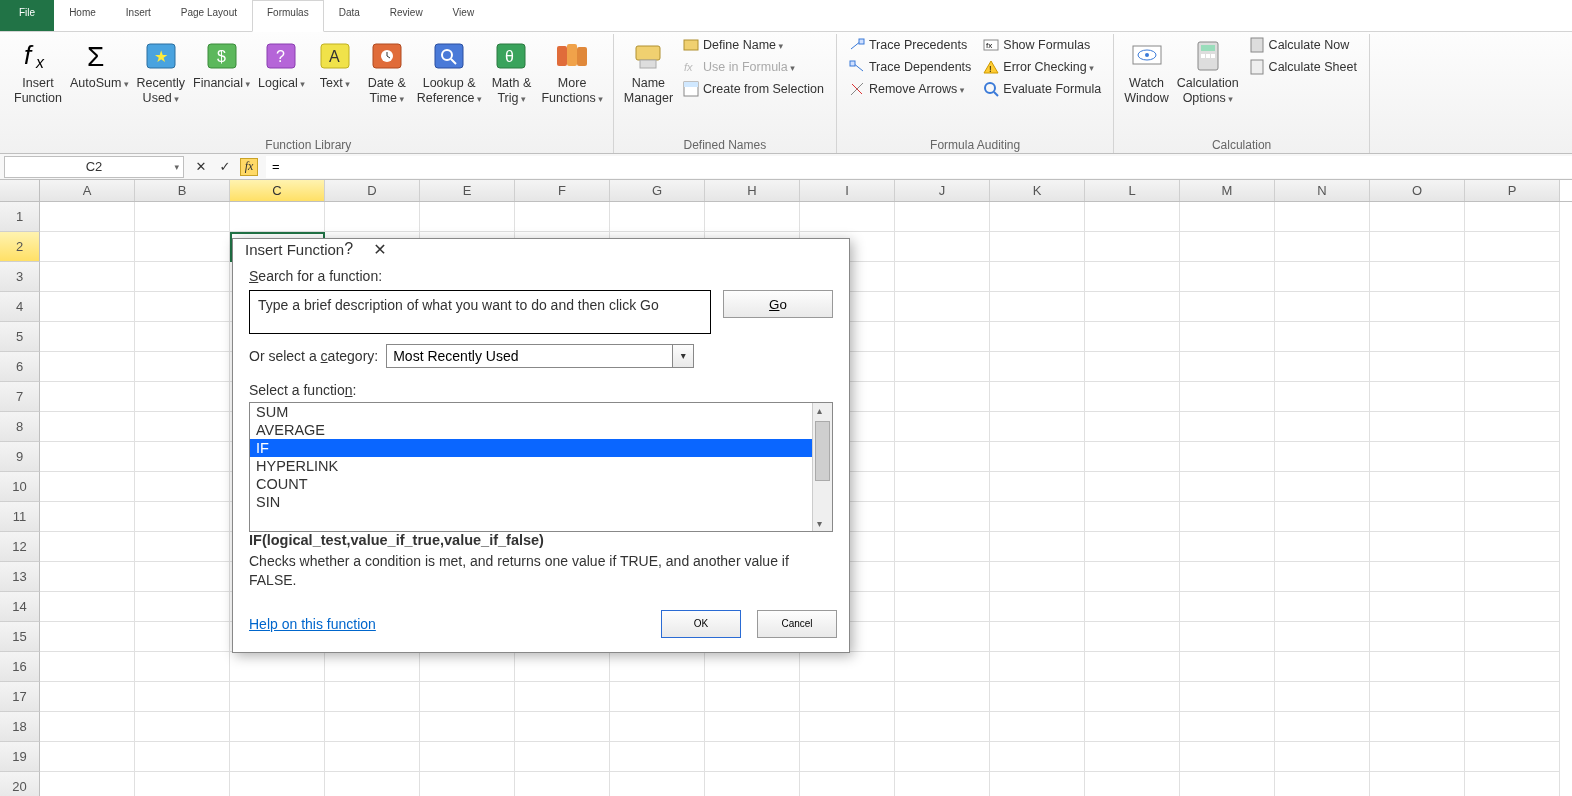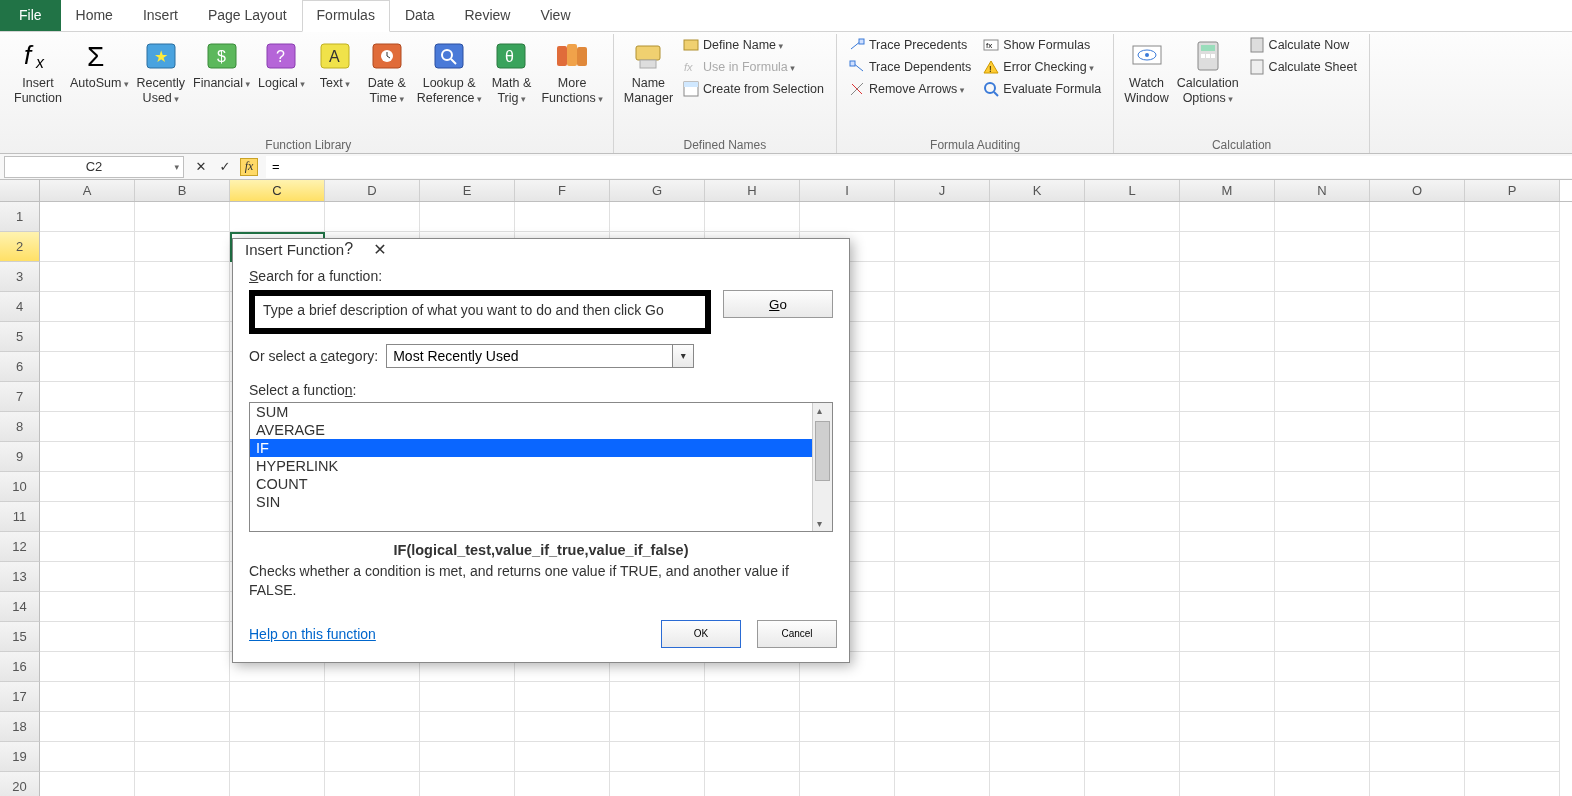--- a/index.html
+++ b/index.html
@@ -1,19 +1,19 @@
 <!DOCTYPE html>
 <html><head>
 <meta charset="utf-8">
 <style>
 * { box-sizing: border-box; margin: 0; padding: 0; font-family: "Segoe UI", Tahoma, sans-serif; }
 body { background: #fff; width: 1572px; height: 796px; overflow: hidden; position: relative; font-size: 13px; color: #333; }
 
 .tabs { display: flex; border-bottom: 1px solid #d4d4d4; background: #fff; height: 32px; align-items: stretch; }
-.tabs .tab { padding: 6px 14px; cursor: pointer; font-size: 14px; color: #444; border: 1px solid transparent; border-bottom: none; }
+.tabs .tab { padding: 6px 14px; cursor: pointer; font-size: 10px; color: #444; border: 1px solid transparent; border-bottom: none; }
 .tabs .tab.file { background: #217346; color: #fff; font-weight: normal; padding: 6px 18px; }
 .tabs .tab.active { background: #fff; border: 1px solid #d4d4d4; border-bottom: 1px solid #fff; margin-bottom: -1px; }
 
 .ribbon { display: flex; background: linear-gradient(#fdfdfd,#f1f1f1); border-bottom: 1px solid #bfbfbf; height: 122px; padding: 2px 4px 0 4px; }
 .group { display: flex; flex-direction: column; align-items: center; border-right: 1px solid #d4d4d4; padding: 0 6px; }
 .group-body { display: flex; align-items: flex-start; flex: 1; }
 .group-label { font-size: 12px; color: #666; padding: 2px 0 1px 0; }
 .big-btn { display: flex; flex-direction: column; align-items: center; justify-content: flex-start; padding: 2px 4px; min-width: 52px; cursor: pointer; }
 .big-btn .ico { width: 36px; height: 36px; margin: 2px 0; }
 .big-btn .lbl { font-size: 12.5px; text-align: center; line-height: 1.2; color: #333; }
@@ -44,35 +44,35 @@
 .cell-row { display: flex; height: 30px; }
 .cell { width: 95px; border-right: 1px solid #e0e0e0; border-bottom: 1px solid #e0e0e0; }
 .active-cell { position: absolute; left: 190px; top: 30px; width: 95px; height: 30px; border: 2px solid #217346; pointer-events: none; }
 
 .dialog { position: absolute; left: 232px; top: 238px; width: 618px; background: #fff; border: 1px solid #888; box-shadow: 3px 3px 12px rgba(0,0,0,.3); }
 .dlg-title { display: flex; align-items: center; justify-content: flex-start; padding: 1px 12px; font-size: 15px; }
 .dlg-tools { display: flex; gap: 20px; font-size: 16px; }
 .dlg-body { padding: 4px 16px 10px 16px; font-size: 14px; }
 .dlg-label { margin: 4px 0; }
 .srch-row { display: flex; gap: 12px; margin: 6px 0 10px 0; }
-.srch-box { flex: 1; border: 6px solid #000000; padding: 6px 8px; font-size: 14px; min-height: 44px; }
+.srch-box { flex: 1; border: 1px solid #000000; padding: 6px 8px; font-size: 14px; min-height: 44px; }
 .go-btn { width: 110px; height: 28px; background: linear-gradient(#fdfdfd,#e9e9e9); border: 1px solid #999; cursor: pointer; }
 .cat-row { display: flex; align-items: center; gap: 8px; margin-bottom: 14px; }
 .cat-select { flex: 0 0 308px; display: flex; }
 .cat-select input { flex: 1; border: 1px solid #888; border-right: none; padding: 3px 6px; font-size: 14px; }
 .cat-select .dd { width: 22px; border: 1px solid #888; background: linear-gradient(#fdfdfd,#e9e9e9); text-align: center; cursor: pointer; font-size: 10px; line-height: 22px; }
 .func-list { border: 1px solid #888; height: 130px; display: flex; margin-top: 4px; }
 .func-items { flex: 1; overflow: hidden; }
 .func-item { padding: 1px 6px; font-size: 14.5px; cursor: pointer; }
 .func-item.sel { background: #0a66ff; color: #fff; }
 .scroll { width: 20px; background: #efefef; border-left: 1px solid #ccc; position: relative; }
 .scroll::before { content: "▴"; position: absolute; top: 2px; left: 4px; font-size: 10px; color: #666; }
 .scroll::after { content: "▾"; position: absolute; bottom: 2px; left: 4px; font-size: 10px; color: #666; }
 .scroll .thumb { position: absolute; top: 18px; left: 2px; right: 2px; height: 60px; background: #cfcfcf; border: 1px solid #aaa; }
-.func-sig { font-weight: bold; margin-top: 10px; font-size: 14.5px; text-align: center; }
+.func-sig { font-weight: bold; font-size: 14.5px; }
 .func-desc { font-size: 14px; margin-top: 4px; line-height: 1.35; }
 .dlg-foot { display: flex; align-items: center; justify-content: space-between; padding: 10px 12px 14px 16px; }
 .help-link { color: #0066cc; text-decoration: underline; cursor: pointer; font-size: 14px; }
 .dlg-btns { display: flex; gap: 16px; }
 .dlg-btn { width: 80px; height: 28px; background: linear-gradient(#fdfdfd,#e9e9e9); border: 1px solid #999; cursor: pointer; font-size: 10px; }
 .dlg-btn.primary { border: 1.5px solid #2a6bd4; }
 
 .book-ico { border-radius: 3px; }
 .u { text-decoration: underline; }
 </style>

